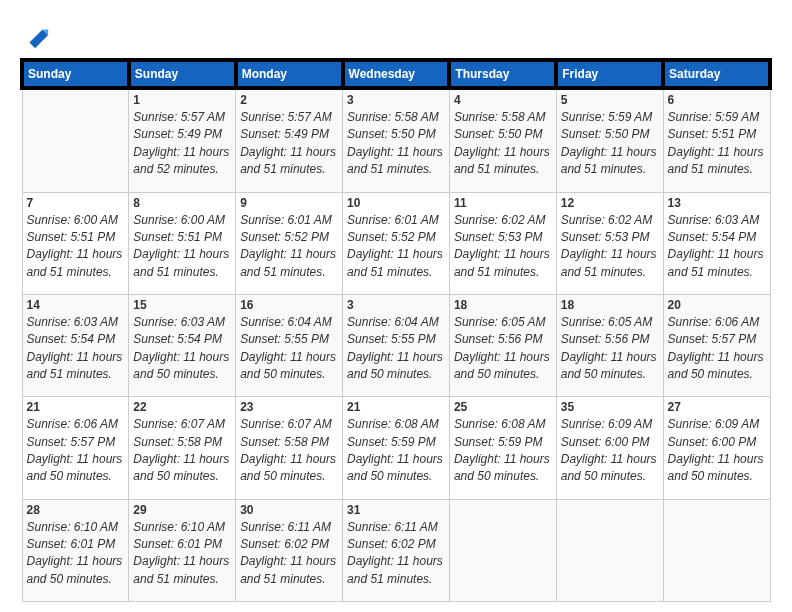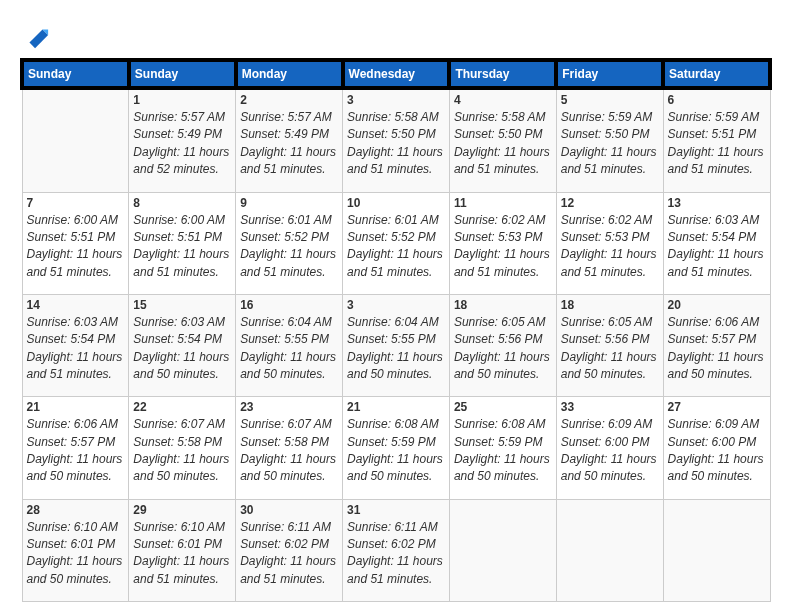--- a/index.html
+++ b/index.html
@@ -236,21 +236,21 @@
           </td>
           <td>
             <span class="day-number">21</span>
             <div class="day-info">Sunrise: 6:08 AM<br>Sunset: 5:59 PM<br>Daylight: 11 hours<br>and 50 minutes.</div>
           </td>
           <td>
             <span class="day-number">25</span>
             <div class="day-info">Sunrise: 6:08 AM<br>Sunset: 5:59 PM<br>Daylight: 11 hours<br>and 50 minutes.</div>
           </td>
           <td>
-            <span class="day-number">33</span>
+            <span class="day-number">35</span>
             <div class="day-info">Sunrise: 6:09 AM<br>Sunset: 6:00 PM<br>Daylight: 11 hours<br>and 50 minutes.</div>
           </td>
           <td>
             <span class="day-number">27</span>
             <div class="day-info">Sunrise: 6:09 AM<br>Sunset: 6:00 PM<br>Daylight: 11 hours<br>and 50 minutes.</div>
           </td>
         </tr>
         <tr>
           <td>
             <span class="day-number">28</span>

